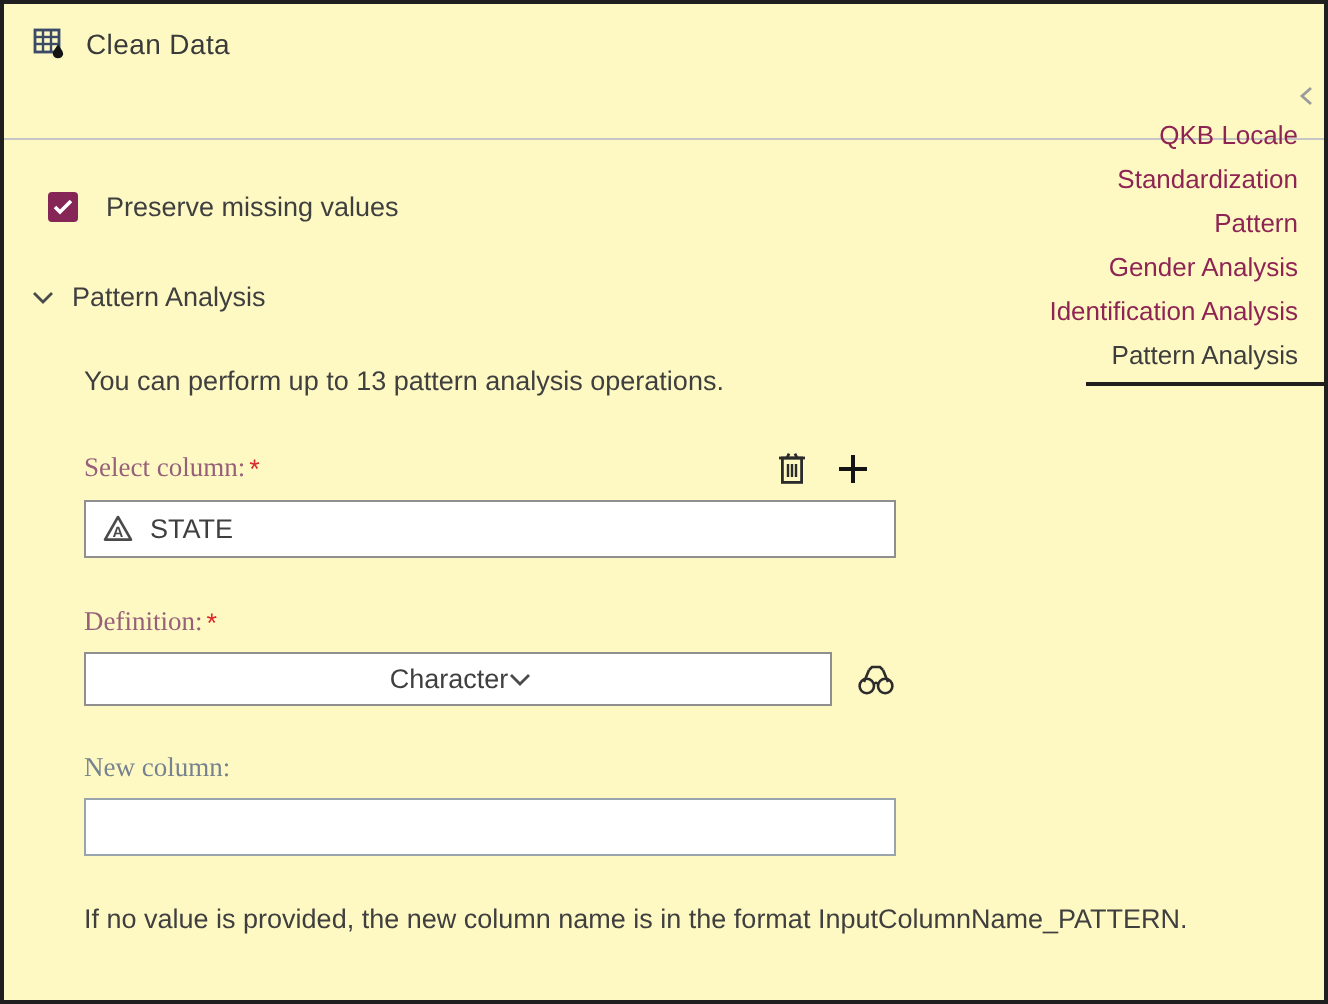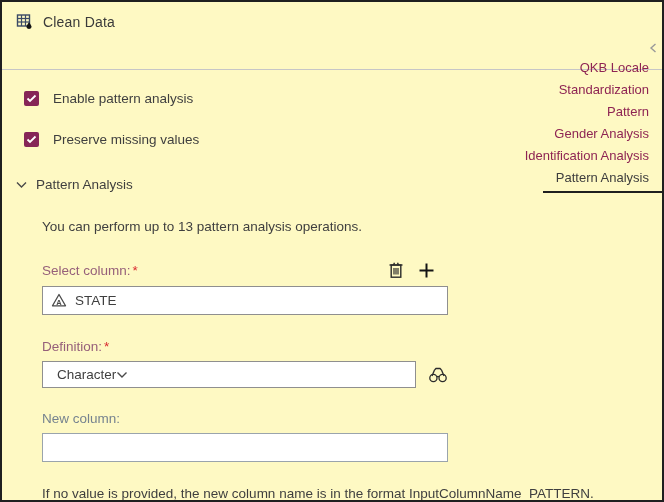--- a/index.html
+++ b/index.html
@@ -41,38 +41,38 @@
     width: 15px; height: 15px; border-radius: 2px;
     background: #862657; display: flex; align-items: center; justify-content: center;
     cursor: pointer; flex: 0 0 auto;
   }
   .cb-label { font-size: 13.5px; color: #3f3f3f; }
   .section-header { display: flex; align-items: center; gap: 9px; margin-top: 30px; cursor: pointer; }
   .section-title { font-size: 13.5px; color: #3f3f3f; }
   .inner { margin-left: 26px; }
   .description { margin-top: 27px; font-size: 13.5px; color: #3f3f3f; }
   .label-row { display: flex; align-items: center; margin-top: 27px; width: 406px; }
-  .field-label { font-size: 13.5px; color: #96607a; }
+  .field-label { font-size: 13.5px; color: #96607a; font-family: Liberation Serif, serif; }
   .field-label.muted { color: #76838f; }
   .req { color: #d9282f; font-size: 13.5px; margin-left: 2px; }
   .spacer { flex: 1 1 auto; }
   .icon-btn { display: flex; align-items: center; justify-content: center; cursor: pointer; }
   .icon-btn.trash { margin-right: 14px; }
   .icon-btn.plus { margin-right: 13px; }
   .value-field {
     margin-top: 7px; width: 406px; height: 29px;
     border: 1px solid #8f8f8f; background: #fff;
     display: flex; align-items: center; gap: 8px; padding-left: 8px;
     font-size: 13.5px; color: #3f3f3f;
   }
   .combo-row { display: flex; align-items: center; gap: 11px; margin-top: 7px; }
   .dropdown {
     width: 374px; height: 27px;
     border: 1px solid #8f8f8f; background: #fff;
-    display: flex; align-items: center; justify-content: flex-start;
+    display: flex; align-items: center; justify-content: center;
     padding: 0 11px 0 14px; cursor: pointer;
     font-size: 13.5px; color: #3f3f3f;
   }
   .text-input {
     margin-top: 7px; width: 406px; height: 29px;
     border: 1px solid #9aa4ac; background: #fff;
     font-size: 13.5px; color: #3f3f3f; padding: 0 8px;
     font-family: "Liberation Sans", "DejaVu Sans", sans-serif;
     outline: none; display: block;
   }
@@ -106,28 +106,20 @@
     <span class="tab">QKB Locale</span>
     <span class="tab">Standardization</span>
     <span class="tab">Pattern</span>
     <span class="tab">Gender Analysis</span>
     <span class="tab">Identification Analysis</span>
     <span class="tab active">Pattern Analysis</span>
   </div>
 
   <div class="content">
 
-    <div class="cb-row first">
-      <span class="checkbox">
-        <svg width="11" height="9" viewBox="0 0 11 9">
-            <polyline points="1.5,4.5 4,7 9.5,1.5" fill="none" stroke="#ffffff" stroke-width="1.8"></polyline>
-          </svg>
-      </span>
-      <span class="cb-label">Enable pattern analysis</span>
-    </div>
 
     <div class="cb-row second">
       <span class="checkbox">
         <svg width="11" height="9" viewBox="0 0 11 9">
             <polyline points="1.5,4.5 4,7 9.5,1.5" fill="none" stroke="#ffffff" stroke-width="1.8"></polyline>
           </svg>
       </span>
       <span class="cb-label">Preserve missing values</span>
     </div>
 

